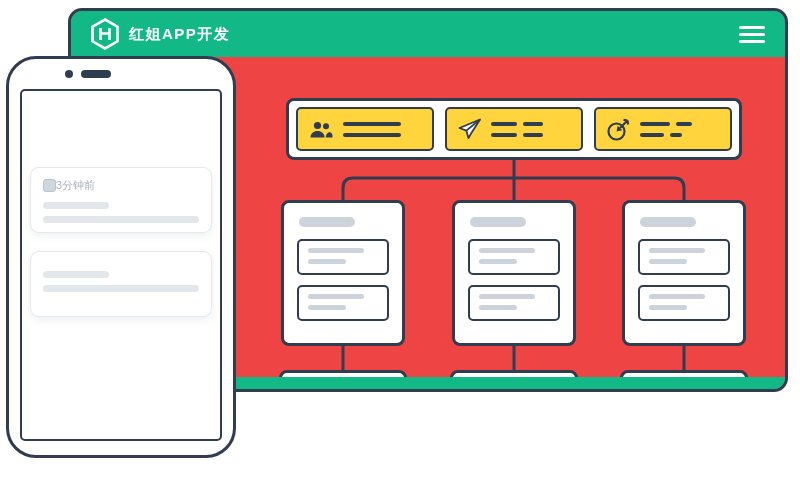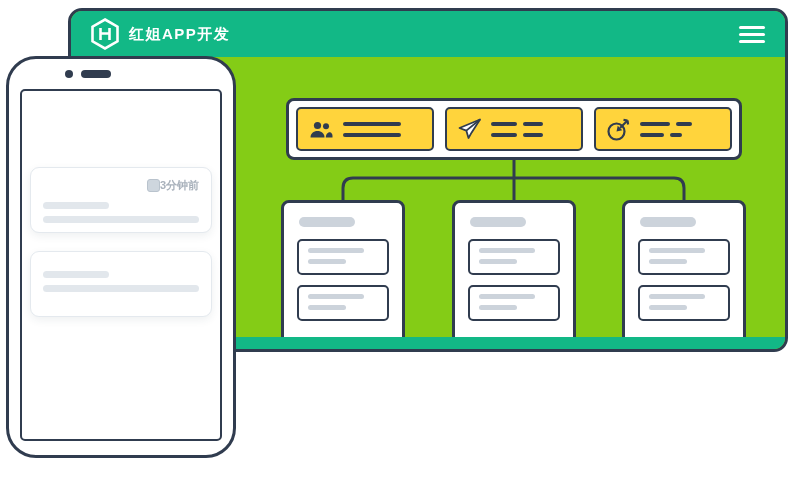--- a/index.html
+++ b/index.html
@@ -1,21 +1,21 @@
 <!DOCTYPE html>
 <html><head>
 <meta charset="utf-8">
 <style>
   * { box-sizing: border-box; margin: 0; padding: 0; }
   body { margin: 0; background: #fff; font-family: "Liberation Sans", "DejaVu Sans", sans-serif; }
   .canvas { position: relative; width: 800px; height: 496px; background: #fff; overflow: hidden; }
 
   
-  .window { position: absolute; left: 68px; top: 8px; width: 720px; height: 344px;
-            background: #84cc16; border: 3px solid #303c4f; border-radius: 14px; overflow: hidden; }
+  .window { position: absolute; left: 68px; top: 8px; width: 720px; height: 384px;
+            background: #ef4444; border: 3px solid #303c4f; border-radius: 14px; overflow: hidden; }
   .win-header { position: absolute; top: 0; left: 0; right: 0; height: 46px; background: #12b886;
                 display: flex; align-items: center; padding: 0 20px; z-index: 3; }
   .app-title { color: #fff; font-size: 15px; font-weight: bold; letter-spacing: 1.5px; margin-left: 10px; }
   .burger { margin-left: auto; display: flex; flex-direction: column; gap: 4px; cursor: pointer; }
   .burger i { display: block; width: 26px; height: 3px; background: #fff; border-radius: 2px; }
   .win-footer { position: absolute; left: 0; right: 0; bottom: 0; height: 12px; background: #12b886; }
 
   
   .flow { position: absolute; left: 0; top: 0; right: 0; bottom: 0; }
   .connectors { position: absolute; left: 0; top: 0; }
@@ -52,21 +52,21 @@
            background: #fff; border: 3px solid #303c4f; border-radius: 30px; z-index: 10; }
   .cam-dot { position: absolute; left: 56px; top: 11px; width: 8px; height: 8px;
              border-radius: 50%; background: #303c4f; }
   .cam-pill { position: absolute; left: 72px; top: 11px; width: 30px; height: 8px;
               border-radius: 4px; background: #303c4f; }
   .screen { position: absolute; left: 11px; top: 30px; width: 202px; height: 352px;
             background: #fff; border: 2px solid #303c4f; border-radius: 5px; overflow: hidden; }
   .notif { position: absolute; left: 8px; width: 182px; height: 66px; background: #fff;
            border: 1px solid #e4e9ee; border-radius: 9px; box-shadow: 0 3px 8px rgba(40,60,80,.08);
            padding: 10px 12px; }
-  .notif-head { display: flex; align-items: center; justify-content: flex-end; font-weight: bold; }
+  .notif-head { display: flex; align-items: center; justify-content: flex-start; }
   .app-sq { width: 13px; height: 13px; border-radius: 3px; background: #ced6de; border: 1px solid #b9c3cd; }
   .time { font-size: 11px; color: #a8b1bb; }
   .bar { height: 7px; background: #e2e7ec; border-radius: 3.5px; }
   .bar-short { width: 66px; margin-top: 9px; }
   .bar-long { width: 100%; margin-top: 7px; }
 </style>
 </head>
 <body>
 
 <div class="canvas">

